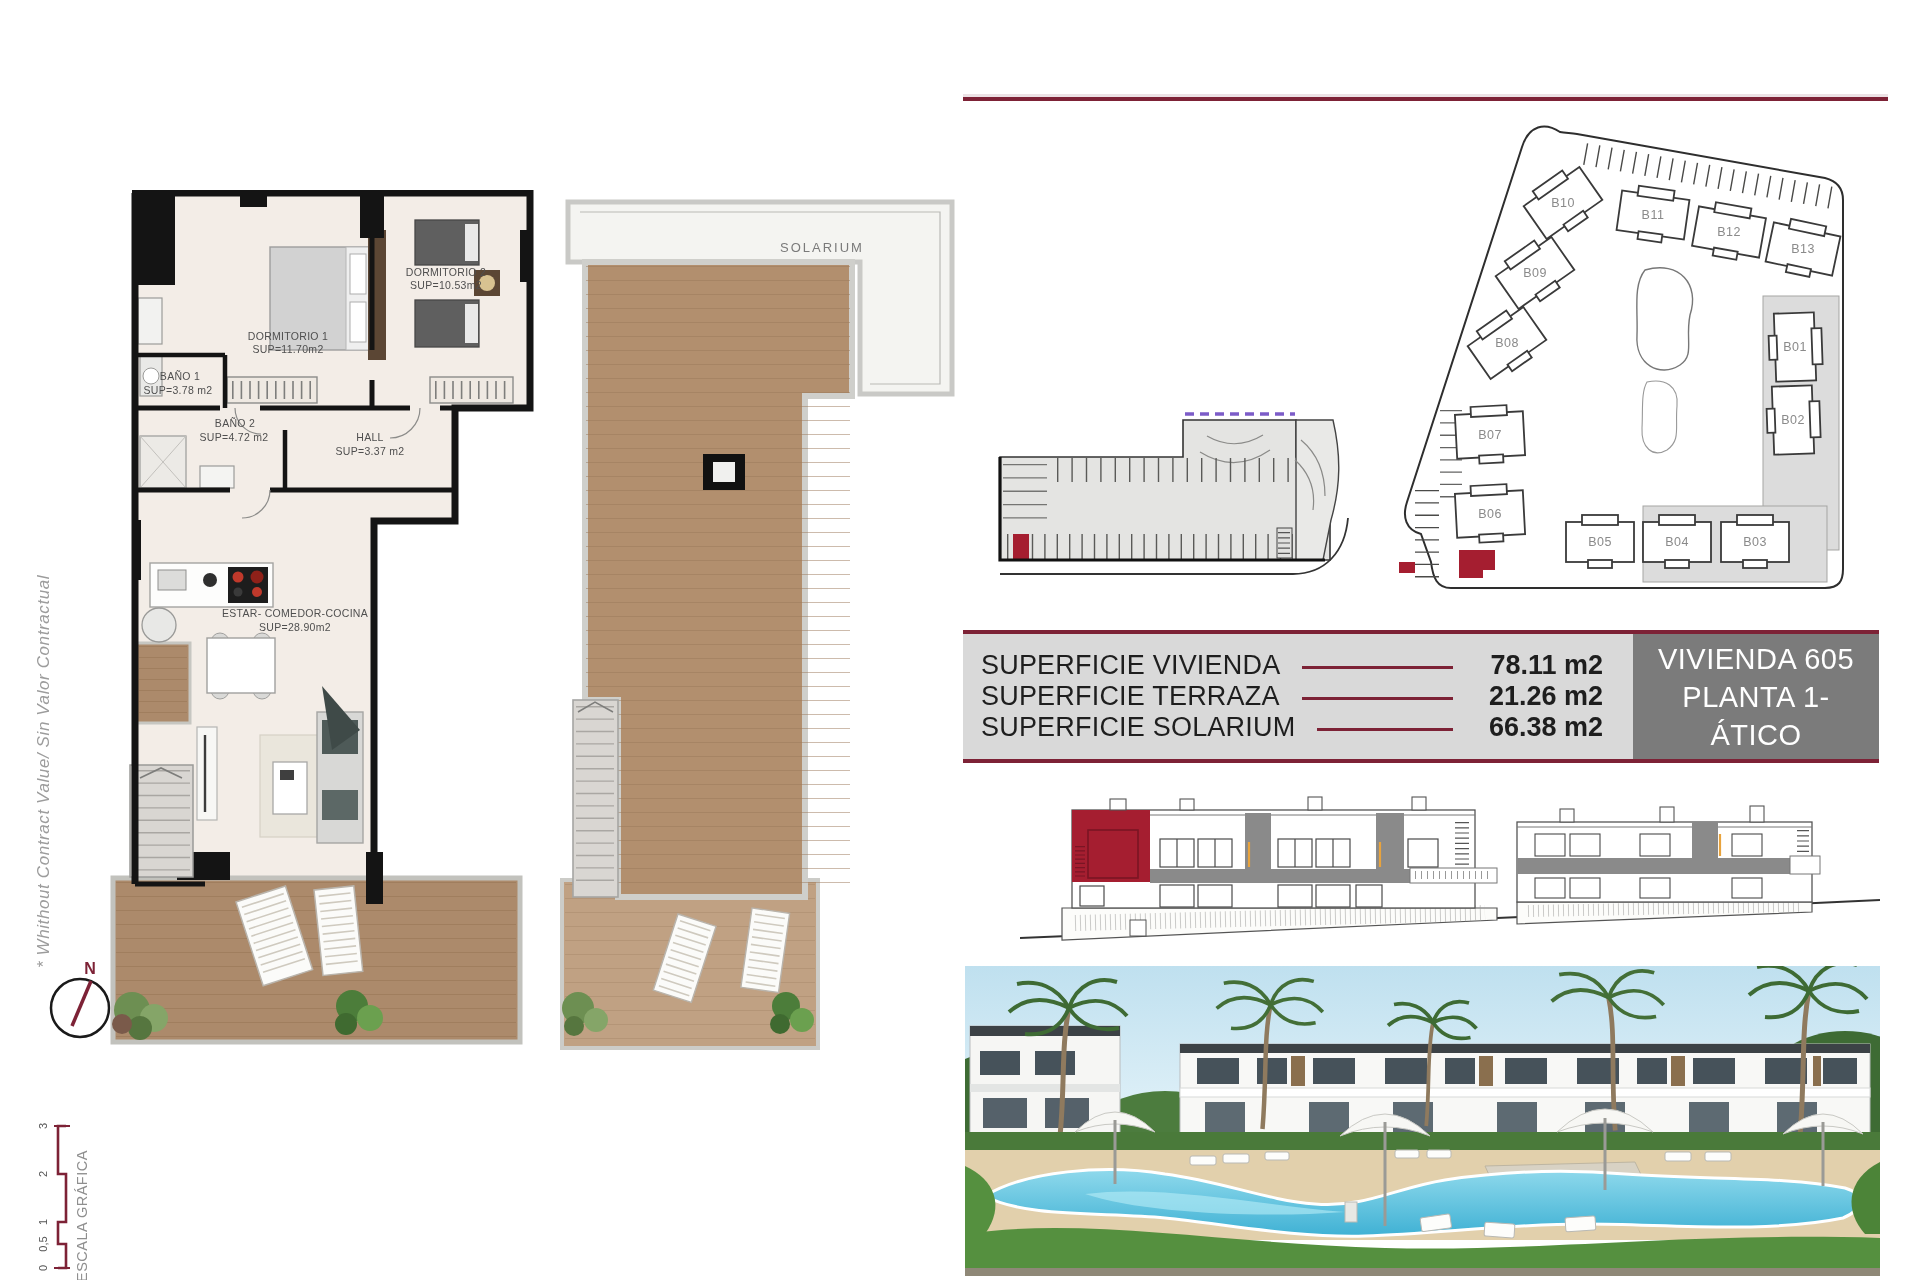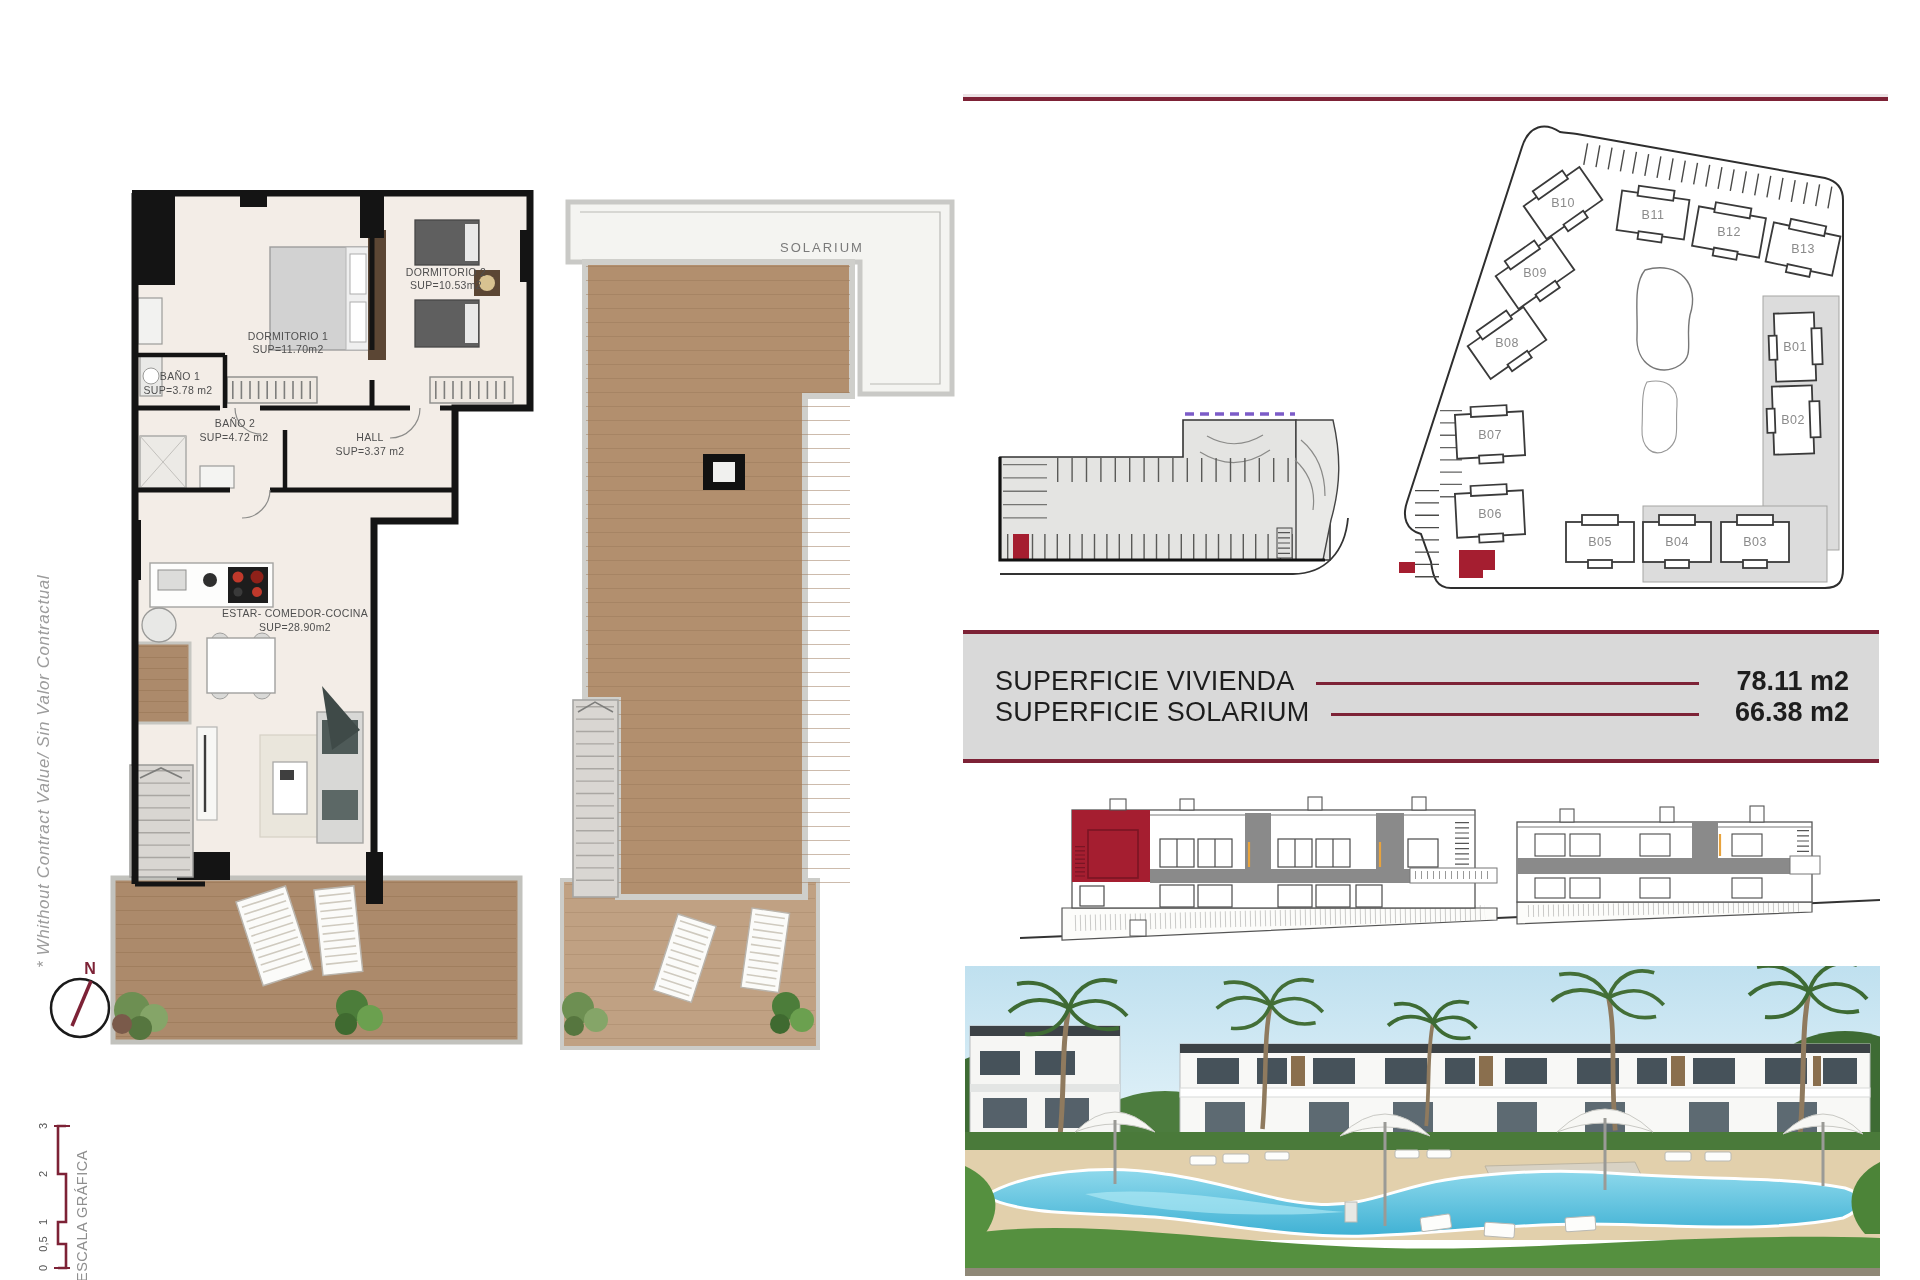--- a/index.html
+++ b/index.html
@@ -14,21 +14,21 @@
   .scale-num{position:absolute;left:30px;width:26px;text-align:center;font-size:11px;color:#555;
     transform:rotate(-90deg);}
   
   #top-rule{left:963px;top:94px;width:925px;height:7px;}
   #top-rule .shadow{height:3px;background:#ece2e5;}
   #top-rule .line{height:3.5px;background:#7d2236;}
   
   #summary-table{left:963px;top:630px;width:916px;height:133px;display:flex;
     border-top:4px solid #7d2236;border-bottom:4px solid #7d2236;background:#d9d9d9;box-sizing:border-box;}
   #table-rows{flex:1;display:flex;flex-direction:column;justify-content:center;
-    padding:0 30px 0 32px;}
+    padding:0 30px 0 18px;}
   .trow{display:flex;align-items:center;}
   .trow .lbl{font-size:27px;color:#1e1e1e;letter-spacing:.2px;white-space:nowrap;}
   .trow .leader{flex:1;border-top:3px solid #7d2236;margin:4px 22px 0 22px;}
   .trow .val{width:128px;text-align:right;font-size:27px;color:#1e1e1e;white-space:nowrap;font-weight:bold;}
   #unit-panel{width:246px;background:#7b7b7b;color:#fff;display:flex;flex-direction:column;
     justify-content:center;align-items:center;font-size:29px;line-height:38px;letter-spacing:.5px;text-align:center;}
   
   text{font-family:"Liberation Sans",sans-serif;}
   .roomlbl{font-size:10.5px;fill:#4f4f4f;letter-spacing:.3px;}
   .bldglbl{font-size:12.5px;fill:#8a8a8a;letter-spacing:.5px;}
@@ -381,24 +381,33 @@
   </div>
 
   <div id="summary-table" class="abs">
     <div id="table-rows">
       <div class="trow">
         <span class="lbl">SUPERFICIE VIVIENDA</span>
         <span class="leader"></span>
         <span class="val">78.11 m2</span>
       </div>
       <div class="trow">
+        <span class="lbl">SUPERFICIE TERRAZA</span>
+        <span class="leader"></span>
+        <span class="val">21.26 m2</span>
+      </div>
+      <div class="trow">
         <span class="lbl">SUPERFICIE SOLARIUM</span>
         <span class="leader"></span>
         <span class="val">66.38 m2</span>
       </div>
+    </div>
+    <div id="unit-panel">
+      <div>VIVIENDA 605</div>
+      <div>PLANTA 1- ÁTICO</div>
     </div>
   </div>
 
   <svg class="abs" style="left:1020px;top:782px" width="860" height="195" viewBox="0 0 860 195">
     <path d="M0,156 L477,136 L860,118" fill="none" stroke="#333" stroke-width="2"></path>
 
     <g>
       <polygon points="42,126 477,126 477,138 42,158" fill="#fcfcfa" stroke="#555" stroke-width="1.2"></polygon>
       <line x1="55" y1="141" x2="465" y2="131" stroke="#9a9a98" stroke-width="16" stroke-dasharray="1 4" opacity=".5"></line>
       <rect x="52" y="28" width="403" height="98" fill="#ffffff" stroke="#555" stroke-width="1.3"></rect>

